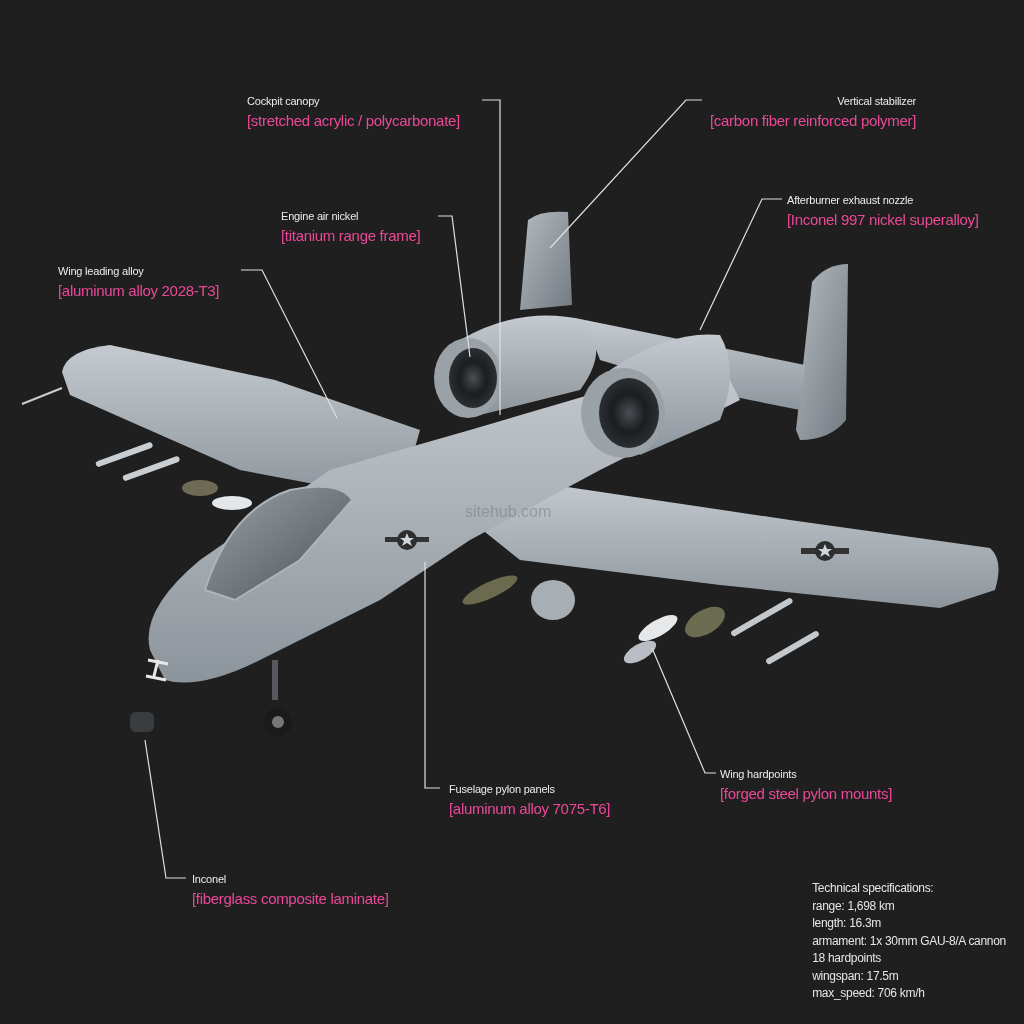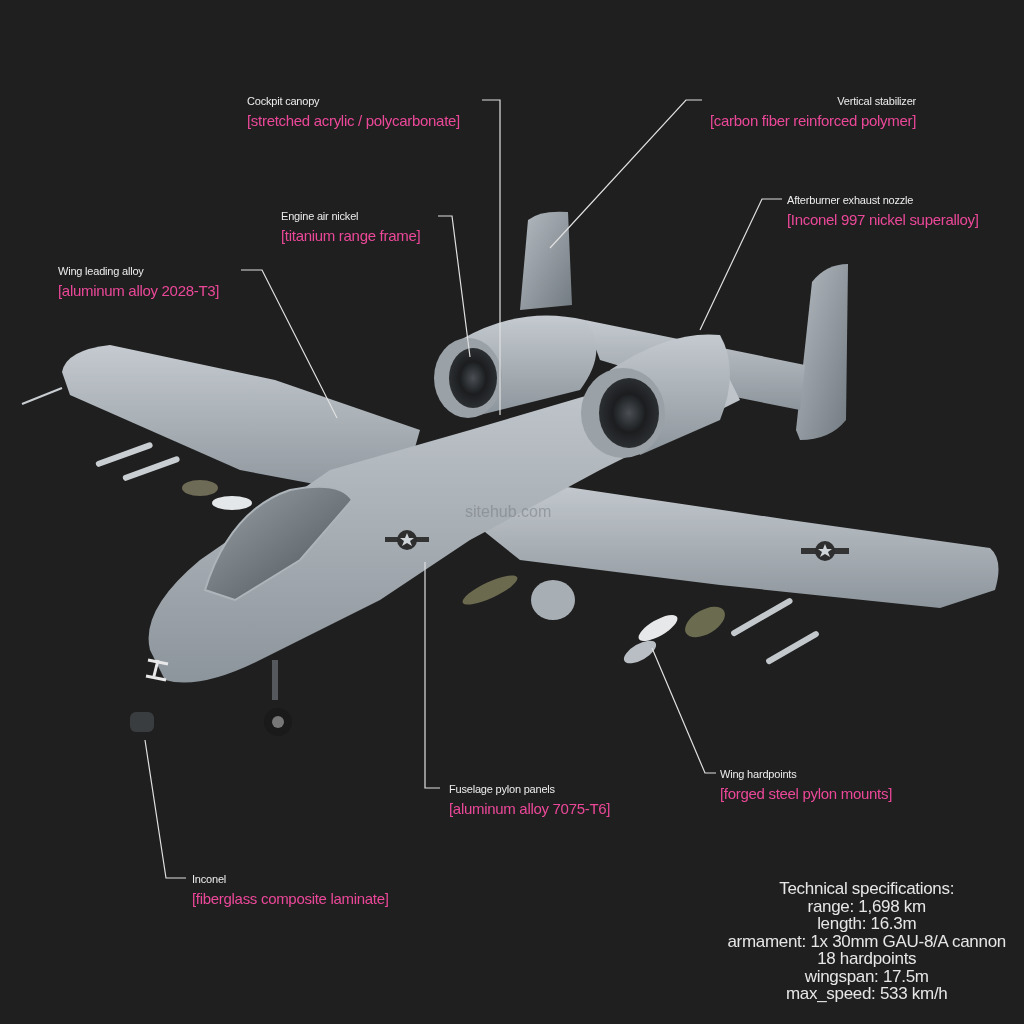--- a/index.html
+++ b/index.html
@@ -7,22 +7,22 @@
     width:1024px; height:1024px; overflow:hidden;
     background:#1f1f1f;
     position:relative;
     font-family:"Liberation Sans", "DejaVu Sans", sans-serif;
   }
   #stage { position:absolute; left:0; top:0; width:1024px; height:1024px; }
   .callout { position:absolute; color:#ececec; line-height:20px; white-space:nowrap; }
   .callout .title { font-size:11px; letter-spacing:-0.2px; display:block; }
   .callout .material { font-size:15px; letter-spacing:-0.3px; display:block; color:#ec4899; }
   .specs {
-    position:absolute; right:18px; top:880px; text-align:center;
-    color:#e6e6e6; font-size:17px; line-height:17.5px; letter-spacing:-0.3px;
+    position:absolute; right:18px; top:880px; text-align:left;
+    color:#e6e6e6; font-size:12px; line-height:17.5px; letter-spacing:-0.3px;
   }
   .specs div { display:block; }
   .watermark {
     position:absolute; left:465px; top:503px; font-size:16px;
     color:rgba(120,125,130,0.55);
   }
 </style>
 </head>
 <body>
 
@@ -178,14 +178,14 @@
   <span class="material">[fiberglass composite laminate]</span>
 </div>
 
 <div class="specs">
   <div>Technical specifications:</div>
   <div>range: 1,698 km</div>
   <div>length: 16.3m</div>
   <div>armament: 1x 30mm GAU-8/A cannon</div>
   <div>18 hardpoints</div>
   <div>wingspan: 17.5m</div>
-  <div>max_speed: 533 km/h</div>
+  <div>max_speed: 706 km/h</div>
 </div>
 
 </body></html>

